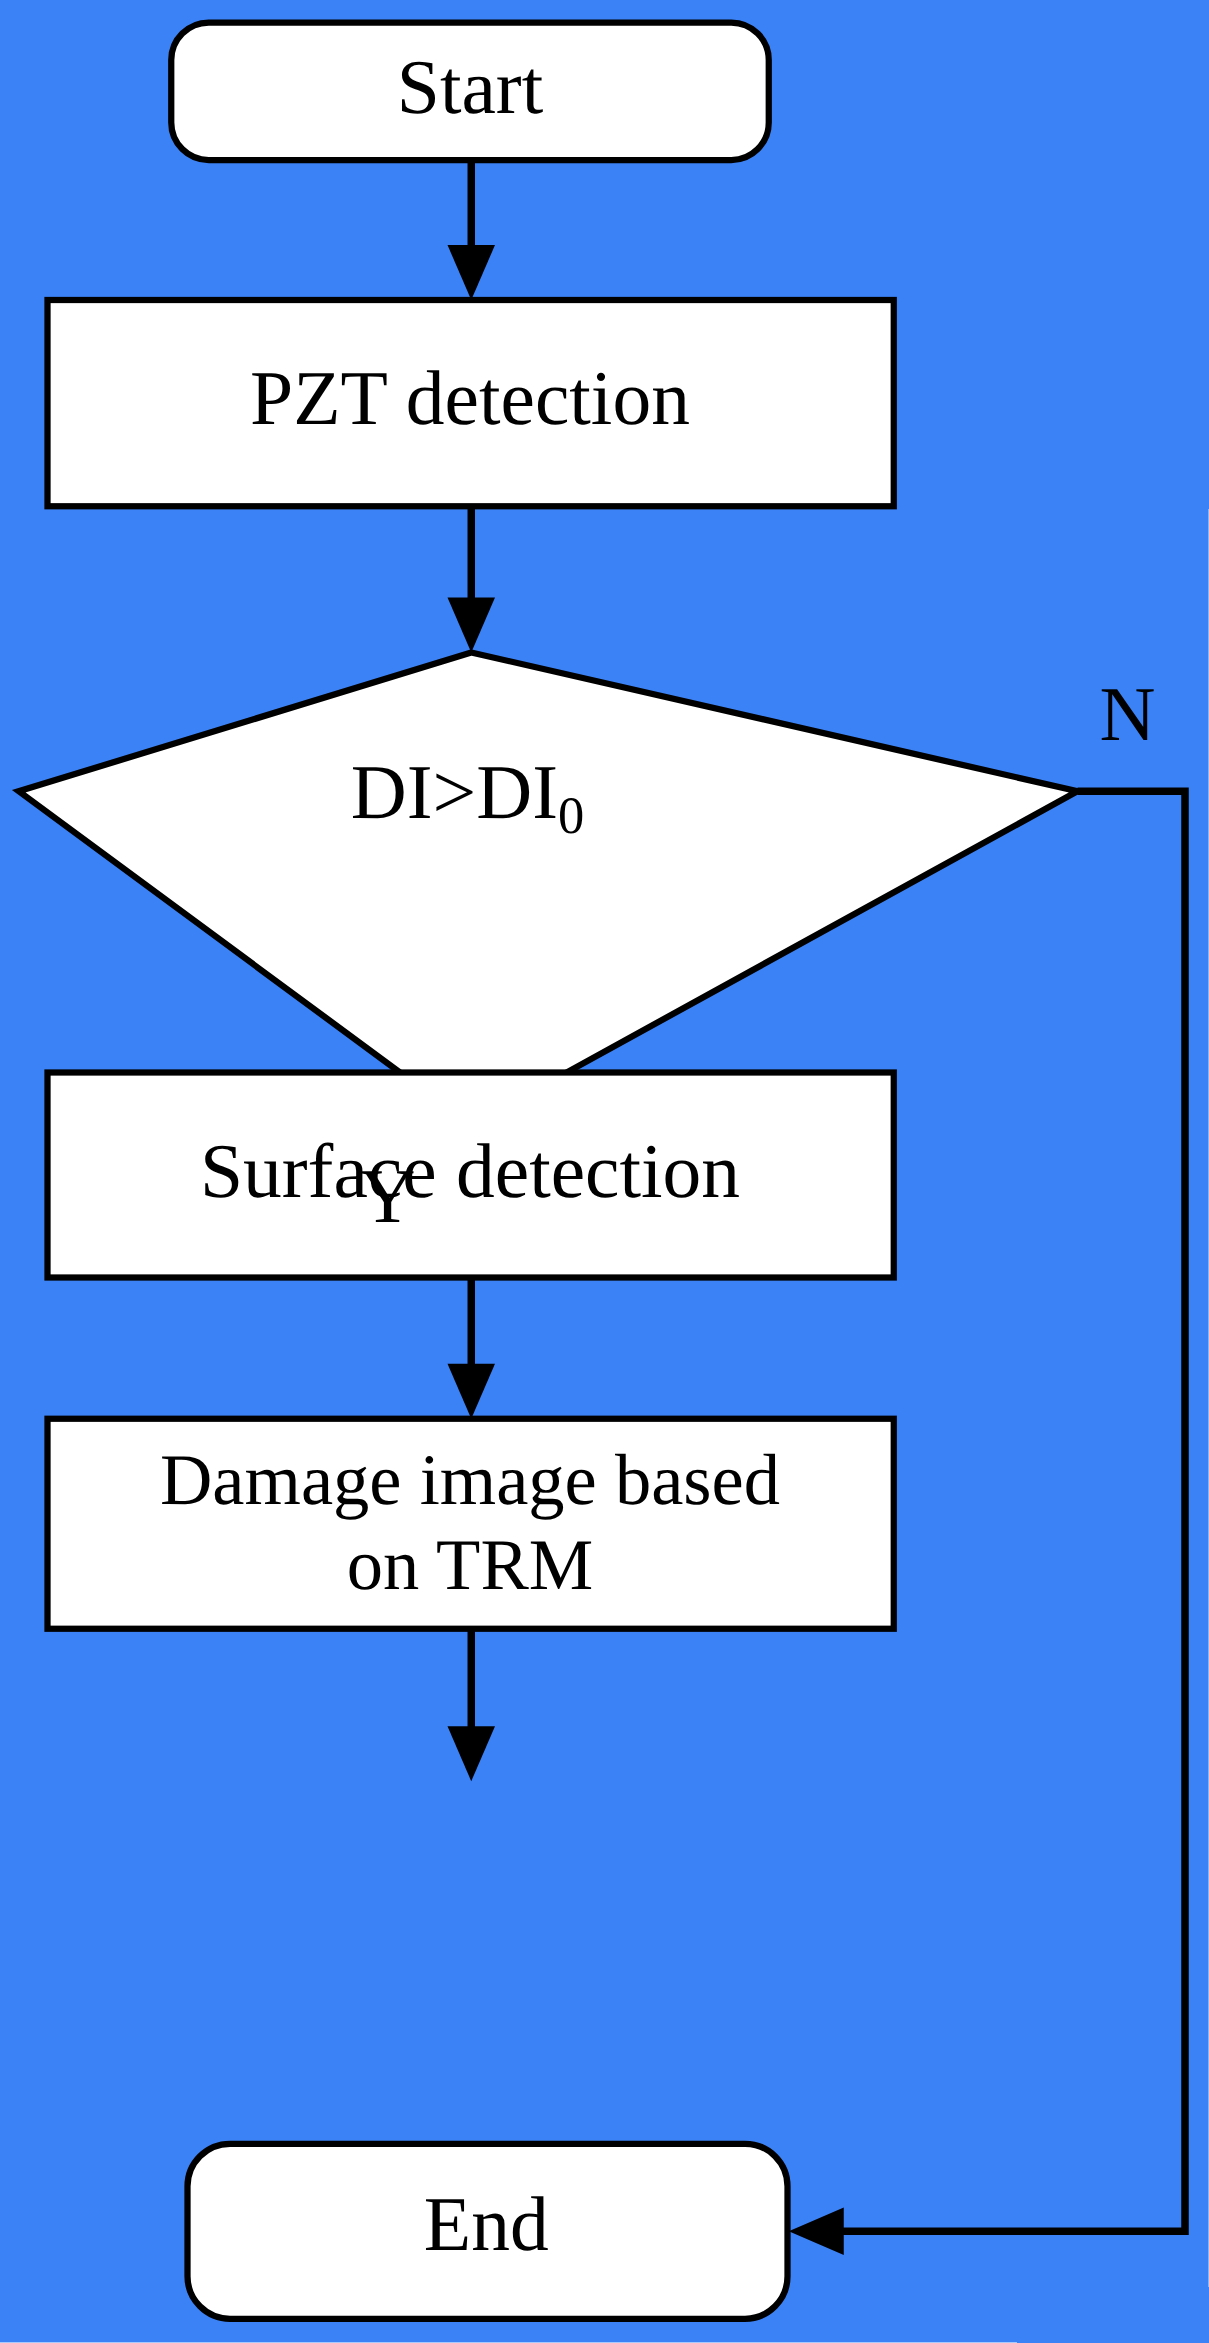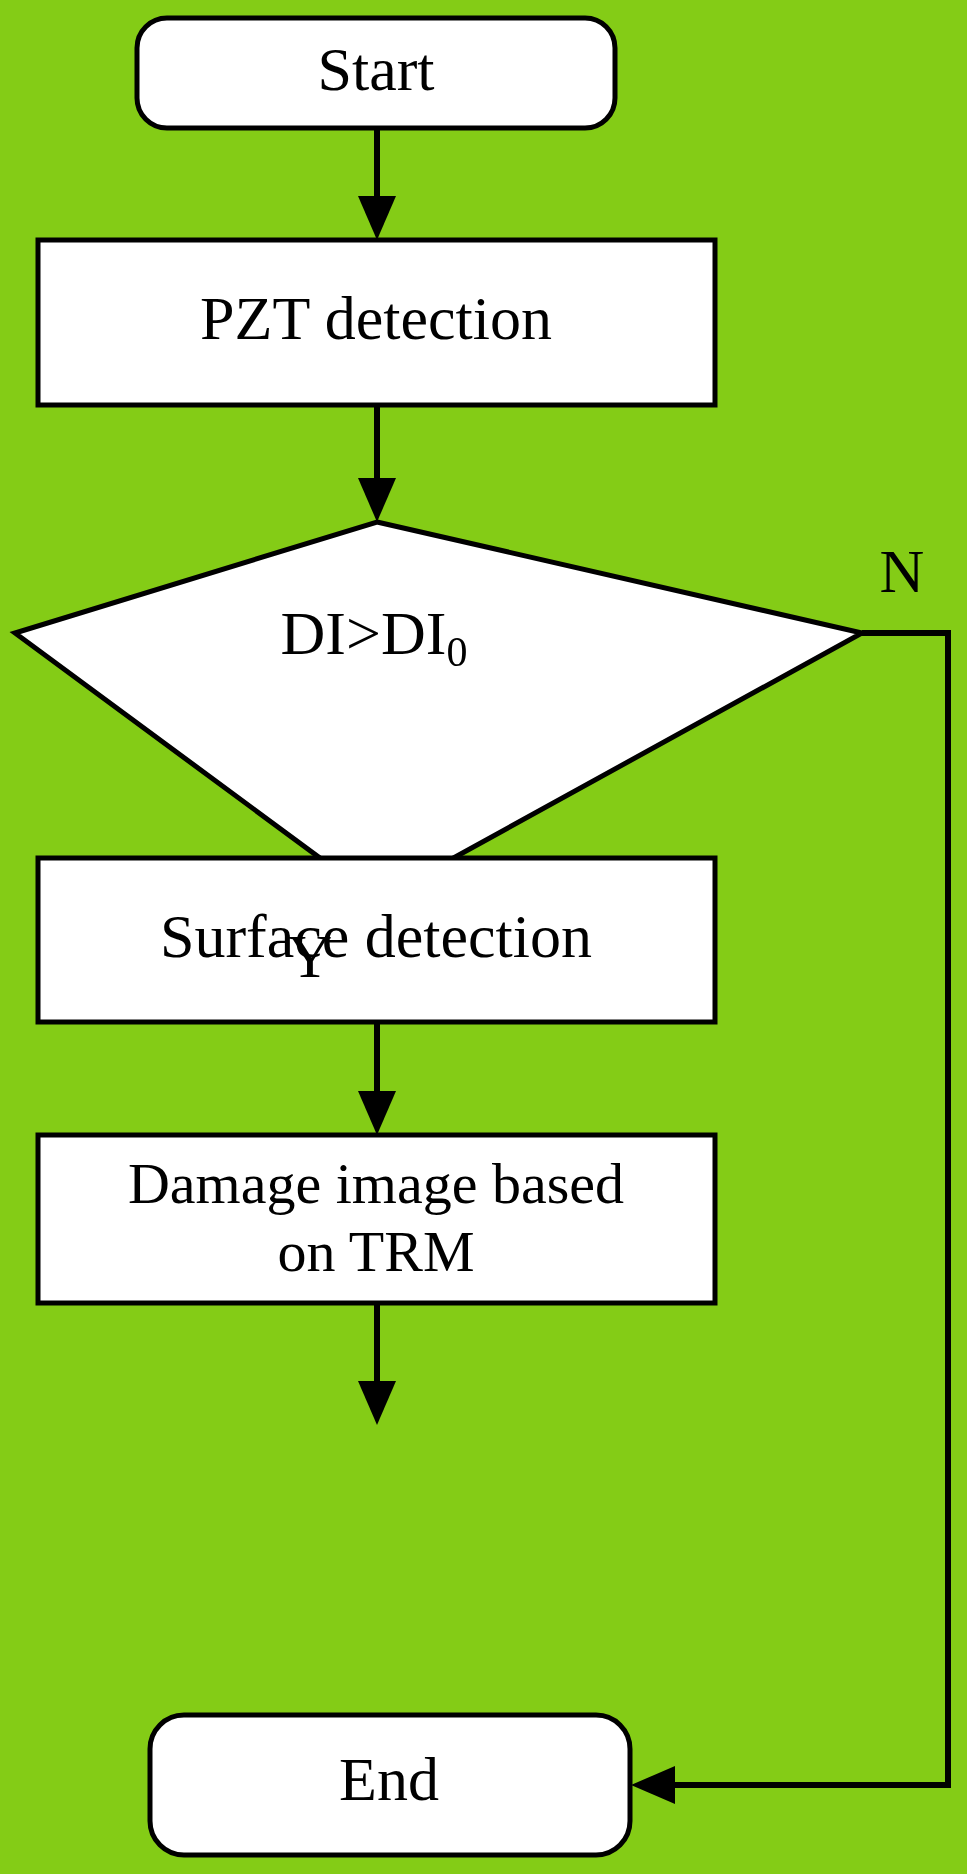--- a/index.html
+++ b/index.html
@@ -8,21 +8,21 @@
     padding: 0;
     background: #ffffff;
   }
   body {
     font-family: "Liberation Serif", "DejaVu Serif", serif;
   }
   #flowchart-root {
     position: relative;
     width: 967px;
     height: 1874px;
-    background: #84cc16;
+    background: #3b82f6;
     overflow: hidden;
   }
   svg#flow-svg {
     display: block;
     width: 967px;
     height: 1874px;
   }
   .node-shape {
     fill: #ffffff;
     stroke: #000000;

